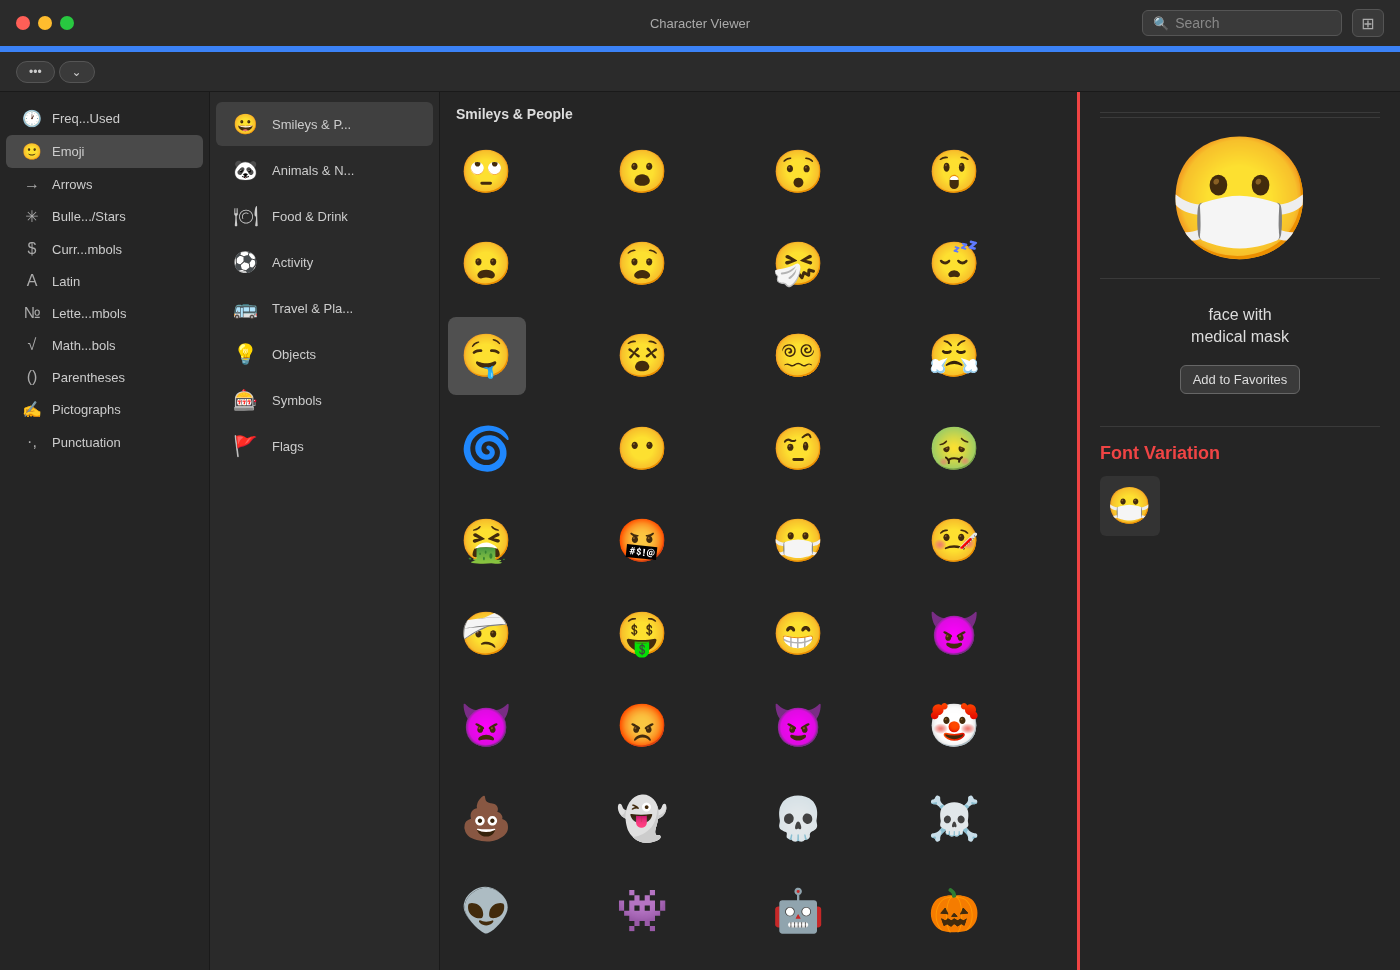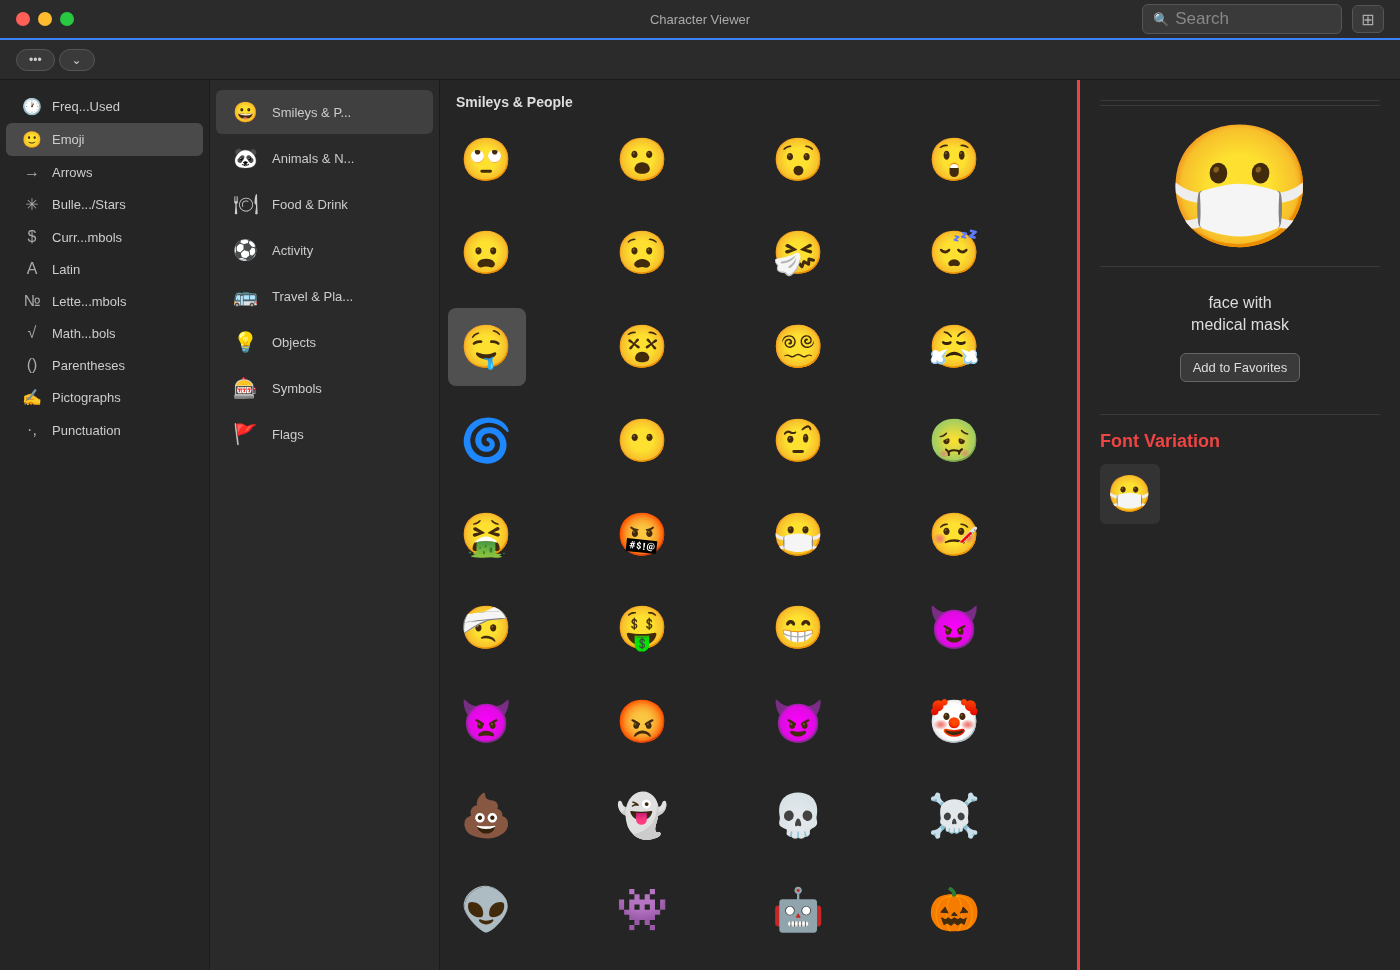--- a/index.html
+++ b/index.html
@@ -9,26 +9,26 @@
       width: 1400px;
       height: 970px;
       overflow: hidden;
       display: flex;
       flex-direction: column;
     }
 
     
     .title-bar {
       background: #2b2b2b;
-      height: 40px;
+      height: 52px;
       display: flex;
       align-items: center;
       padding: 0 16px;
       position: relative;
-      border-bottom: 2px solid #3b82f6;
+      border-bottom: 6px solid #3b82f6;
     }
     .window-controls {
       display: flex;
       gap: 8px;
       align-items: center;
     }
     .win-btn {
       width: 14px;
       height: 14px;
       border-radius: 50%;
@@ -63,21 +63,21 @@
     }
     .search-icon-svg {
       color: #888;
       font-size: 13px;
     }
     .search-input {
       background: transparent;
       border: none;
       outline: none;
       color: #ccc;
-      font-size: 17px;
+      font-size: 14px;
       width: 100%;
     }
     .search-input::placeholder { color: #888; }
     .grid-icon-btn {
       background: #3a3a3a;
       border: 1px solid #555;
       border-radius: 6px;
       width: 32px;
       height: 28px;
       display: flex;

